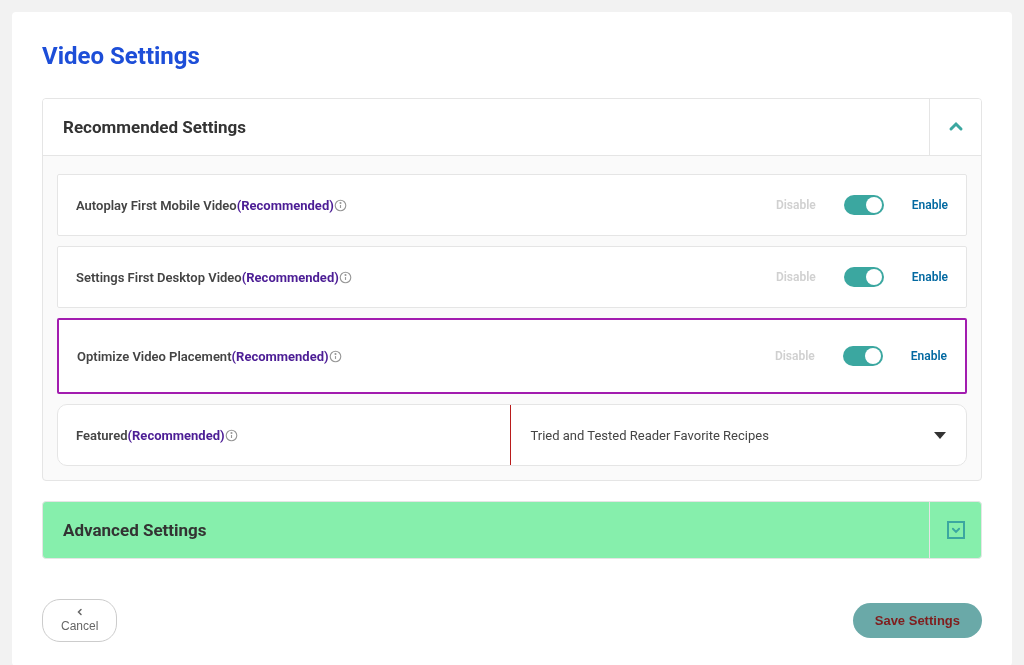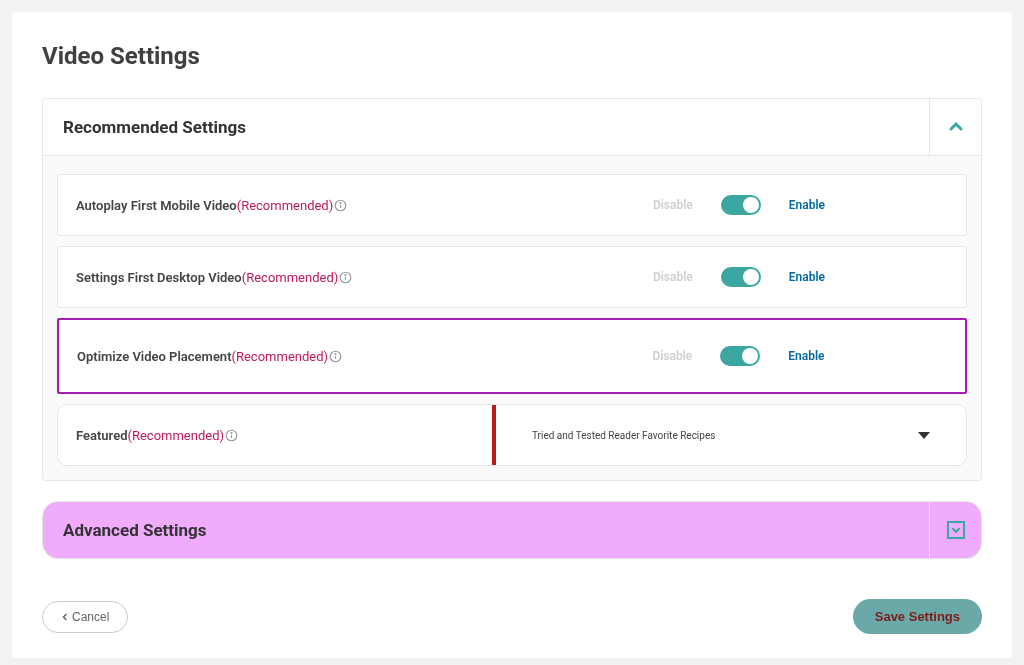--- a/index.html
+++ b/index.html
@@ -15,21 +15,21 @@
     .container {
       background: #ffffff;
       border-radius: 4px;
       padding: 30px 30px 24px 30px;
       max-width: 1000px;
       margin: 0 auto;
     }
     .page-title {
       font-size: 24px;
       font-weight: 700;
-      color: #404040;
+      color: #1d4ed8;
       margin-bottom: 28px;
     }
     .panel {
       border: 1px solid #e5e5e5;
       border-radius: 4px;
       background: #fafafa;
       margin-bottom: 20px;
       overflow: hidden;
     }
     .panel-header {
@@ -74,36 +74,36 @@
     .setting-left {
       flex: 1;
       display: flex;
       align-items: center;
       padding: 0 18px;
       font-size: 13px;
       font-weight: 600;
       color: #444;
     }
     .recommended {
-      color: #be185d;
-      font-weight: 400;
+      color: #4c1d95;
+      font-weight: 700;
     }
     .info-icon {
       display: inline-flex;
       align-items: center;
       justify-content: center;
       width: 14px;
       height: 14px;
       color: #999;
     }
     .setting-right {
       flex: 1;
       display: flex;
       align-items: center;
-      justify-content: center;
+      justify-content: flex-end;
       padding: 0 18px;
       gap: 28px;
     }
     .toggle-label {
       font-size: 12px;
       font-weight: 600;
     }
     .toggle-label.disabled {
       color: #d0d0d0;
     }
@@ -133,37 +133,37 @@
       border: 1px solid #e5e5e5;
       background: #ffffff;
       border-radius: 10px;
       min-height: 62px;
     }
     .dropdown-right {
       flex: 1;
       display: flex;
       align-items: center;
       justify-content: space-between;
-      padding: 0 36px;
-      border-left: 4px solid #b91c1c;
-      font-size: 10px;
+      padding: 0 20px;
+      border-left: 1px solid #b91c1c;
+      font-size: 13px;
       color: #444;
       cursor: pointer;
     }
     .dropdown-caret {
       width: 0;
       height: 0;
       border-left: 6px solid transparent;
       border-right: 6px solid transparent;
       border-top: 7px solid #333;
     }
     .panel2 {
       border: 1px solid #e5e5e5;
-      background: #f0abfc;
-      border-radius: 16px;
+      background: #86efac;
+      border-radius: 4px;
       display: flex;
       align-items: center;
       justify-content: space-between;
       margin-bottom: 40px;
     }
     .panel2-title {
       font-size: 17px;
       font-weight: 700;
       color: #333;
       padding: 18px 20px;
@@ -195,20 +195,21 @@
       border: 1px solid #ccc;
       background: #ffffff;
       color: #666;
       font-size: 12px;
       padding: 8px 18px;
       border-radius: 18px;
       cursor: pointer;
       display: inline-flex;
       align-items: center;
       gap: 3px;
+      flex-direction: column;
     }
     .btn-save {
       border: none;
       background: #6aa9a8;
       color: #7f1d1d;
       font-size: 13px;
       font-weight: 600;
       padding: 10px 22px;
       border-radius: 20px;
       cursor: pointer;

